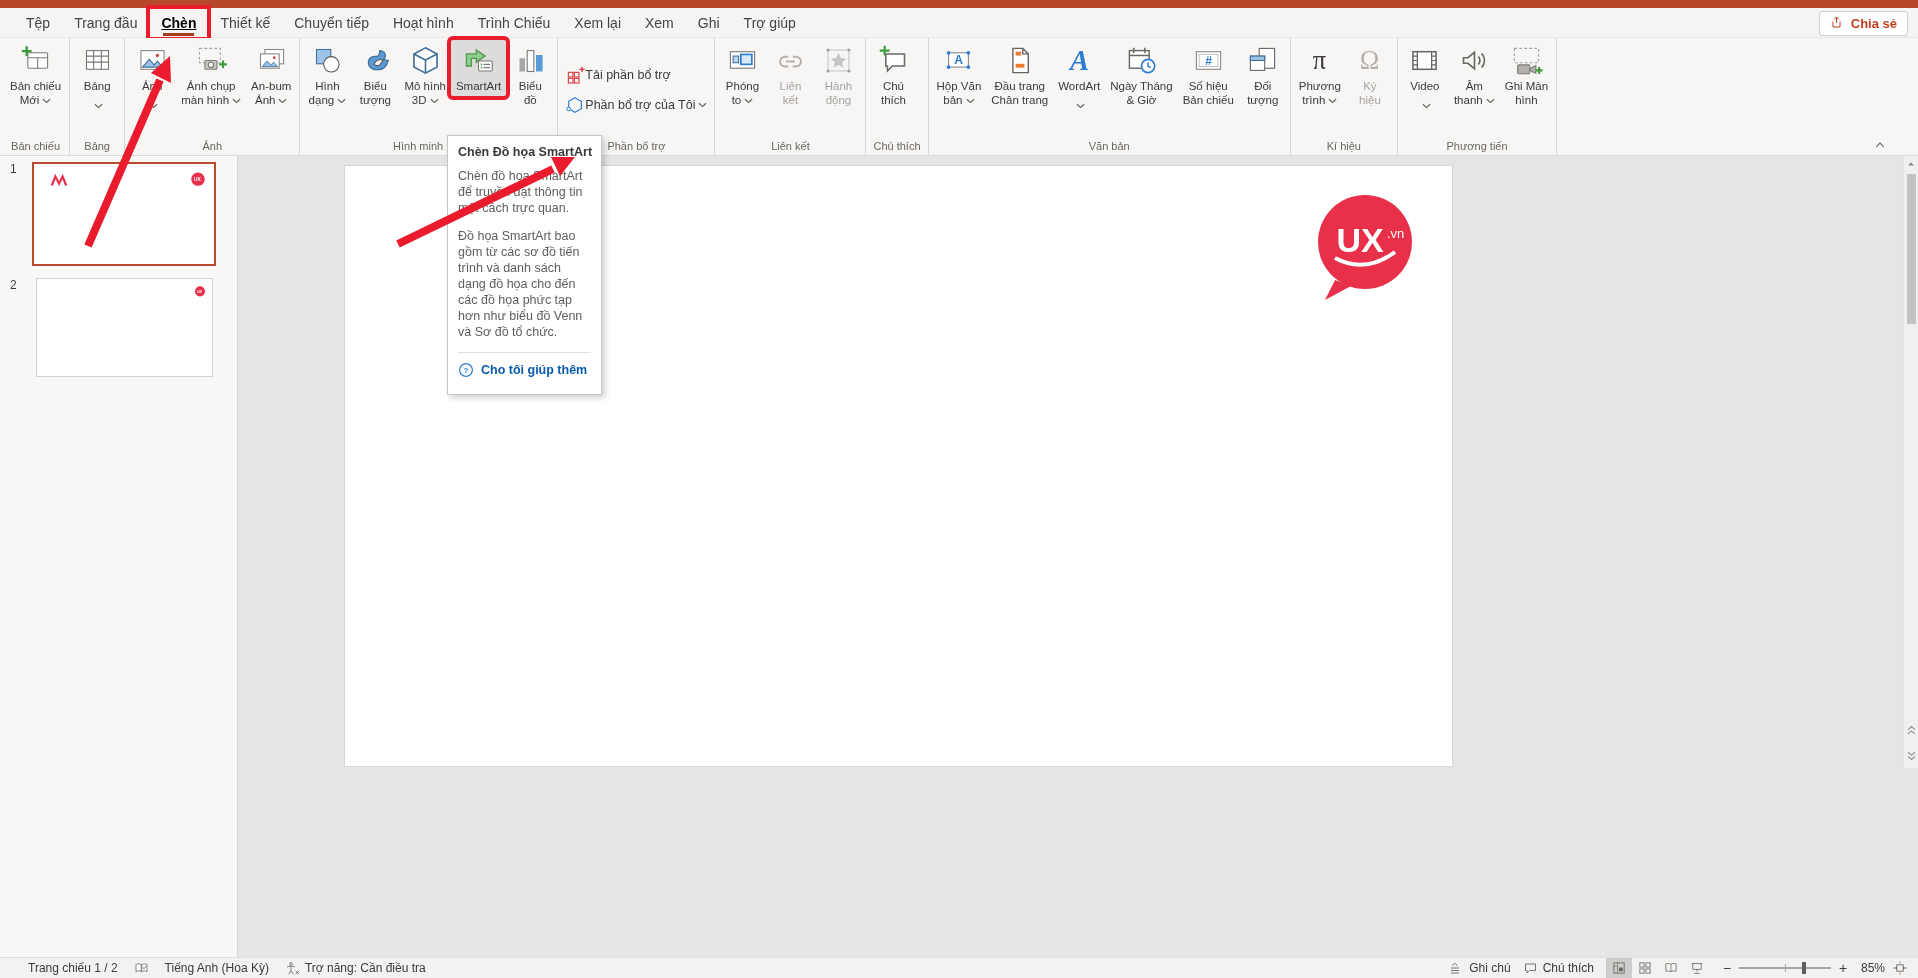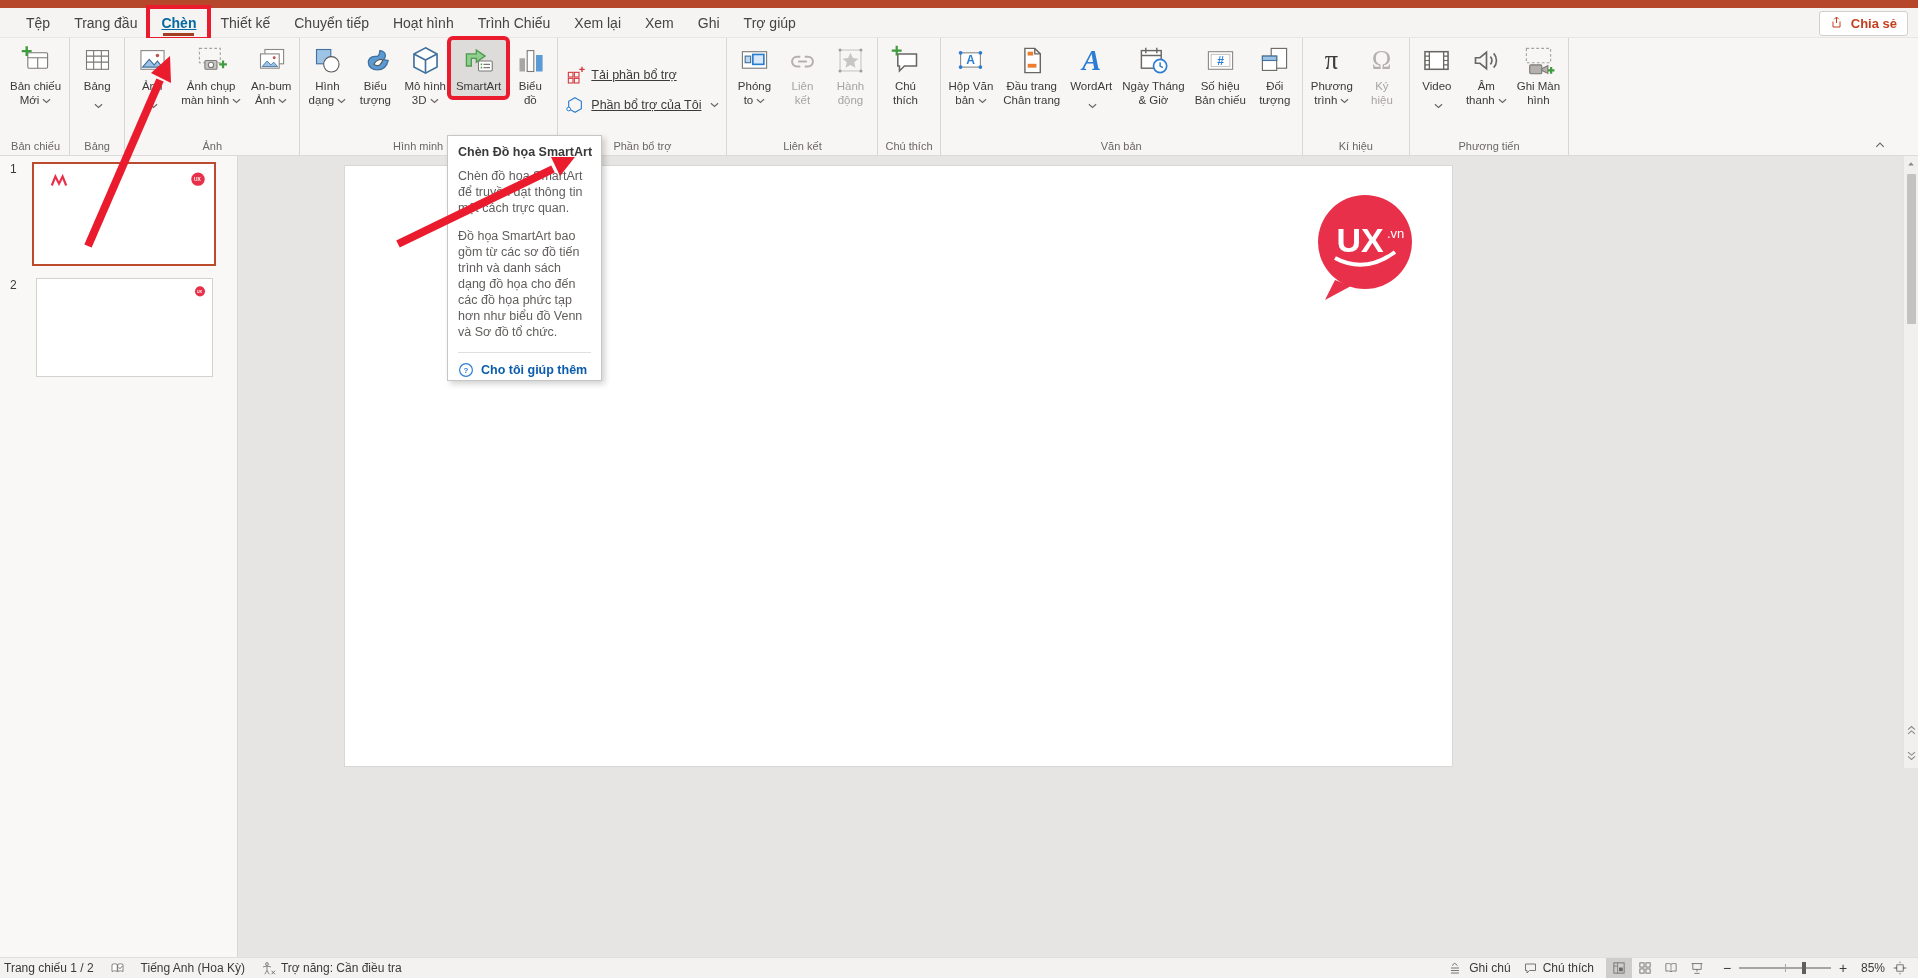--- a/index.html
+++ b/index.html
@@ -8,21 +8,21 @@
   .app { position:relative; width:1918px; height:978px; }
 
   
   .titlestrip { position:absolute; left:0; top:0; width:100%; height:8px; background:#b7472a; }
 
   
   .menubar { position:absolute; left:0; top:8px; width:100%; height:30px; background:#f6f4f2;
              display:flex; align-items:center; padding-left:14px; border-bottom:1px solid #e8e6e4;}
   .mtab { padding:0 12px; height:30px; display:flex; align-items:center; font-size:14px; color:#444;
           position:relative; cursor:default; }
-  .mtab.active { font-weight:bold; color:#0369a1; outline:4px solid #ea1b2d; outline-offset:-1px;text-decoration:underline; }
+  .mtab.active { font-weight:bold; color:#000000; outline:4px solid #ea1b2d; outline-offset:-1px;text-decoration:underline; }
   .mtab.active::after { content:""; position:absolute; left:14px; right:14px; bottom:2px; height:3px; background:#a33e23; }
   .share-btn { position:absolute; right:10px; top:3px; height:25px; background:#fff; border:1px solid #d2d0ce;
                border-radius:3px; display:flex; align-items:center; gap:6px; padding:0 10px;
                color:#c43e1c; font-weight:bold; font-size:13px; }
   .share-btn svg { width:15px; height:15px; }
 
   
   .ribbon { position:absolute; left:0; top:38px; width:100%; height:118px; background:#f8f6f4;
             border-bottom:1px solid #dcdad8; display:flex; align-items:stretch; padding:0 2px; }
   .rgroup { display:flex; flex-direction:column; justify-content:space-between; border-right:1px solid #d8d6d4; padding:2px 3px 0; }
@@ -33,21 +33,21 @@
   .rbtn { display:flex; flex-direction:column; align-items:center; min-width:48px; padding:4px 5px 2px;
           border-radius:2px; cursor:default; }
   .rbtn .ricon { width:33px; height:33px; }
   .ricon svg { width:100%; height:100%; }
   .rlabel { font-size:11.5px; color:#3b3a39; text-align:center; line-height:1.2; white-space:pre-line; margin-top:3px; }
   .rbtn.hovered { background:#dedcda; outline:4px solid #ea1b2d; outline-offset:0px; }
   .rbtn.disabled .rlabel, .rsmall.disabled .rslabel { color:#a6a4a2; }
   .dd { display:inline-block; width:9px; height:6px; margin-left:3px; }
   .dd svg { width:9px; height:6px; display:block; }
   .ddline { text-align:center; margin-top:1px; }
-  .rsmall { display:flex; align-items:center; gap:6px; font-size:12.5px; color:#3b3a39;text-decoration:underline; }
+  .rsmall { display:flex; align-items:center; font-size:12.5px; color:#3b3a39; }
   .rsmall .ricon { width:20px; height:20px; }
   .collapse-ribbon { position:absolute; right:30px; bottom:3px; width:16px; height:14px; }
   .collapse-ribbon svg { width:100%; height:100%; }
 
   
   .content { position:absolute; left:0; top:156px; width:100%; height:801px; background:#e7e5e4; }
   .thumb-pane { position:absolute; left:0; top:0; width:238px; height:100%; background:#f9f8f7; border-right:1px solid #dad8d6; }
   .thumb-num { position:absolute; font-size:12px; color:#3b3a39; }
   .thumb { position:absolute; background:#fff; }
   .thumb.selected { border:2px solid #bc4b2e; }
@@ -56,42 +56,42 @@
   .mini-logo { position:absolute; }
   .mini-logo svg, .mini-mark svg { width:100%; height:100%; }
 
   .canvas { position:absolute; left:345px; top:10px; width:1107px; height:600px; background:#fff;
             box-shadow:0 0 0 1px #d9d7d5; }
   .canvas-logo { position:absolute; left:968px; top:26px; width:104px; height:112px; }
   .canvas-logo svg { width:100%; height:100%; }
 
   
   .tooltip { position:absolute; left:447px; top:135px; width:155px; background:#fff;
-             border:1px solid #c8c6c4; box-shadow:3px 3px 6px rgba(0,0,0,.18); z-index:40; padding:9px 10px 2px; }
+             border:1px solid #c8c6c4; box-shadow:3px 3px 6px rgba(0,0,0,.18); z-index:40; padding:9px 10px 16px; }
   .tt-title { font-size:12.5px; font-weight:bold; color:#3b3a39; white-space:nowrap; margin-bottom:9px; }
   .tooltip p { font-size:12.5px; color:#605e5c; line-height:1.28; margin-bottom:12px; }
   .tt-sep { height:1px; background:#e1dfdd; margin:2px 0 9px; }
   .tt-more { display:flex; align-items:center; gap:7px; color:#0b5cad; font-weight:bold; font-size:12.5px; }
   .tt-more .q { width:16px; height:16px; } .tt-more .q svg { width:16px; height:16px; }
 
   
   .anno-arrows { position:absolute; left:0; top:0; width:1918px; height:978px; pointer-events:none; z-index:60; }
 
   
   .vscroll { position:absolute; right:0; top:0; width:15px; height:612px; background:#f1f0ef; border-left:1px solid #e5e3e1; }
   .vs-up { position:absolute; top:1px; left:0; width:100%; height:14px; display:flex; align-items:center; justify-content:center; }
   .vs-thumb { position:absolute; top:18px; left:3px; width:9px; height:150px; background:#c4c2c0; border-radius:1px; }
   .vs-bottom { position:absolute; bottom:0; left:0; width:100%; display:flex; flex-direction:column; gap:6px; padding:2px 0; align-items:center; }
   .vs-bottom span { width:13px; height:20px; display:block; }
   .vs-bottom svg, .vs-up svg { width:100%; height:100%; }
 
   
   .statusbar { position:absolute; left:0; bottom:0; width:100%; height:21px; background:#f3f2f1;
                border-top:1px solid #e1dfdd; display:flex; align-items:center; font-size:12px; color:#3b3a39; }
-  .sb-left { display:flex; align-items:center; gap:16px; padding-left:4px; }
+  .sb-left { display:flex; align-items:center; gap:16px; padding-left:28px; }
   .sb-right { margin-left:auto; display:flex; align-items:center; gap:12px; padding-right:10px; }
   .sb-item { display:flex; align-items:center; gap:5px; }
   .sb-icon { width:15px; height:15px; display:inline-block; }
   .sb-icon svg { width:100%; height:100%; }
   .viewbtns { display:flex; align-items:center; }
   .vbtn { width:26px; height:21px; display:flex; align-items:center; justify-content:center; }
   .vbtn.sel { background:#cfcdcb; }
   .vbtn span { width:14px; height:14px; } .vbtn svg { width:14px; height:14px; }
   .zoomctl { display:flex; align-items:center; gap:7px; }
   .zsign { font-size:14px; color:#3b3a39; width:10px; text-align:center; }

